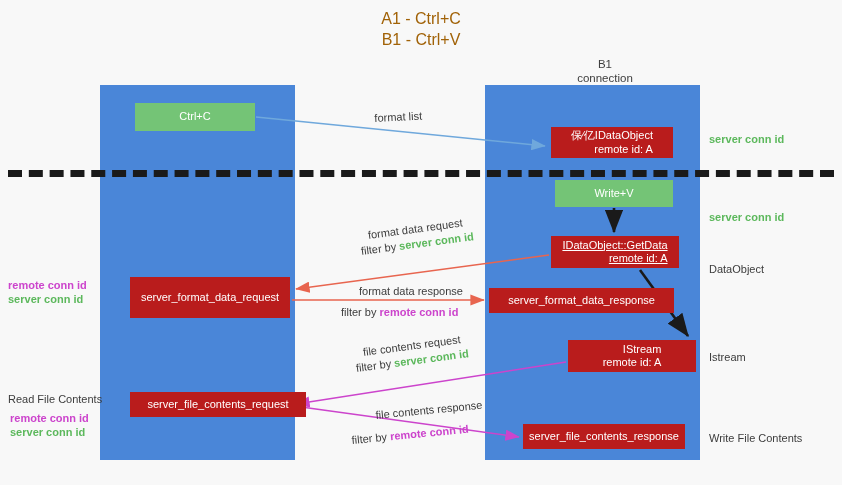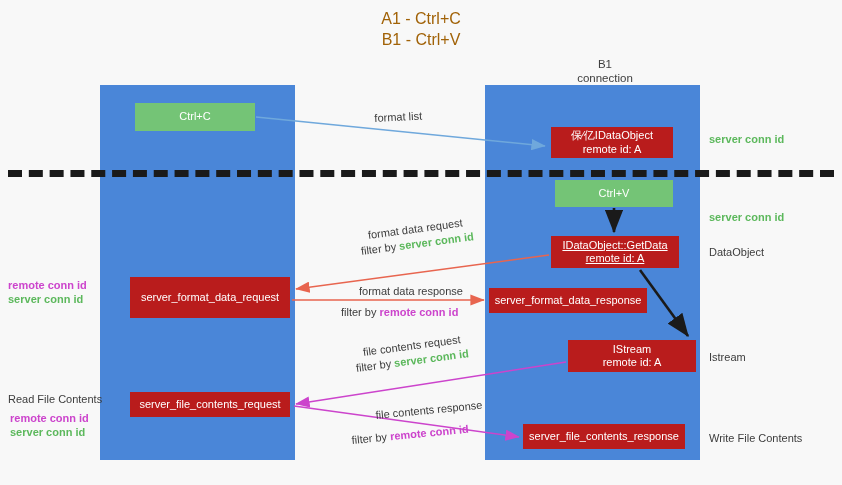--- a/index.html
+++ b/index.html
@@ -26,36 +26,36 @@
   #head-b1{left:530px;top:57px;width:150px;}
 
   
   .lane{background:#4a86d8;}
   #lane-a1{left:100px;top:85px;width:195px;height:375px;}
   #lane-b1{left:485px;top:85px;width:215px;height:375px;}
 
   
   .box{
     display:flex;align-items:center;justify-content:center;
-    text-align:center;color:#ffffff;font-size:11px;line-height:13.5px;
+    text-align:right;color:#ffffff;font-size:11px;line-height:13.5px;
     box-sizing:border-box;padding:2px 4px;
   }
   .green{background:#74c476;}
   .orange{background:#b91c1c;}
 
   #b-ctrlc{left:135px;top:103px;width:120px;height:28px;}
   #b-ctrlv{left:555px;top:180px;width:118px;height:27px;}
 
   #b-idataobject{left:551px;top:127px;width:122px;height:31px;}
   #b-getdata{left:551px;top:236px;width:128px;height:32px;text-decoration:underline;}
   #b-istream{left:568px;top:340px;width:128px;height:32px;}
 
   #b-sfdreq{left:130px;top:277px;width:160px;height:41px;}
-  #b-sfdresp{left:489px;top:288px;width:158px;height:25px;}
-  #b-sfcreq{left:130px;top:392px;width:160px;height:25px;}
+  #b-sfdresp{left:489px;top:288px;width:185px;height:25px;}
+  #b-sfcreq{left:130px;top:392px;width:176px;height:25px;}
   #b-sfcresp{left:523px;top:424px;width:162px;height:25px;}
 
   
   #divider{
     left:8px;top:170px;width:826px;height:0;
     border-top:7px dashed #1a1a1a;
   }
 
   
   #arrows{left:0;top:0;width:842px;height:485px;}
@@ -80,21 +80,21 @@
 
   #lbl-fcresp1{left:375px;top:408px;transform:rotate(-5.5deg);transform-origin:left top;}
   #lbl-fcresp2{left:351px;top:433px;transform:rotate(-5.5deg);transform-origin:left top;}
 
   
   .side{font-size:11px;line-height:14px;white-space:nowrap;}
   .side-dark{color:#3c3c3c;}
 
   #ann-r-server1{left:709px;top:132px;}
   #ann-r-server2{left:709px;top:210px;}
-  #ann-r-dataobject{left:709px;top:245px;}
+  #ann-r-dataobject{left:709px;top:262px;}
   #ann-r-istream{left:709px;top:350px;}
   #ann-r-writefile{left:709px;top:431px;}
 
   #ann-l-conn1{left:8px;top:278px;}
   #ann-l-readfile{left:8px;top:392px;}
   #ann-l-conn2{left:10px;top:411px;}
 </style>
 </head>
 <body>
 
@@ -155,21 +155,21 @@
   </div>
 
   <div id="b-idataobject" class="abs box orange">
     <span>
       <span>保⁄亿IDataObject</span><br>
       <span>remote id: A</span>
     </span>
   </div>
 
   <div id="b-ctrlv" class="abs box green">
-    <span>Ctrl+V</span>
+    <span>Write+V</span>
   </div>
 
   <div id="b-getdata" class="abs box orange">
     <span>
       <span>IDataObject::GetData</span><br>
       <span>remote id: A</span>
     </span>
   </div>
 
   <div id="b-istream" class="abs box orange">

